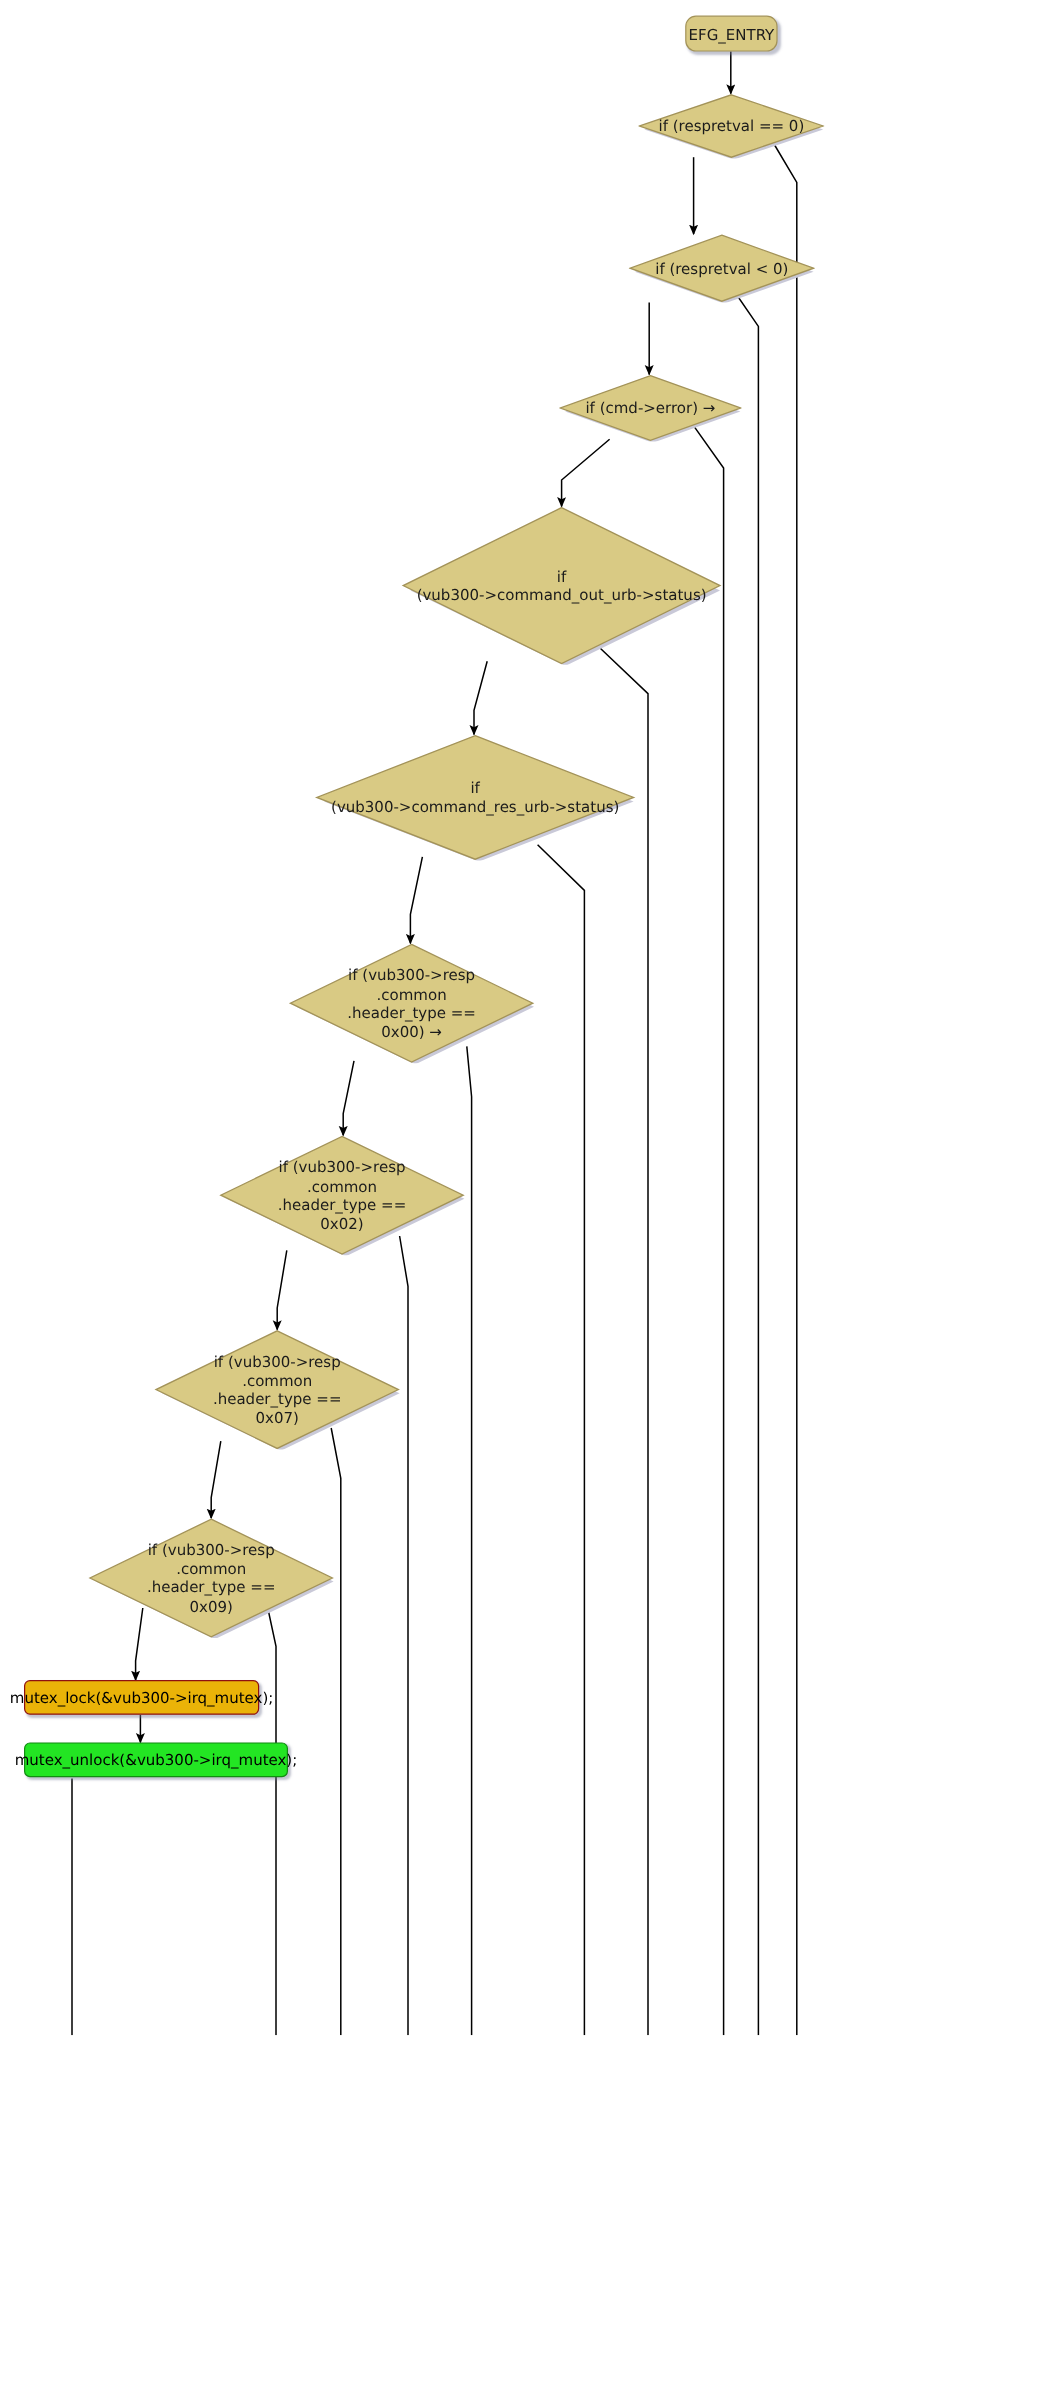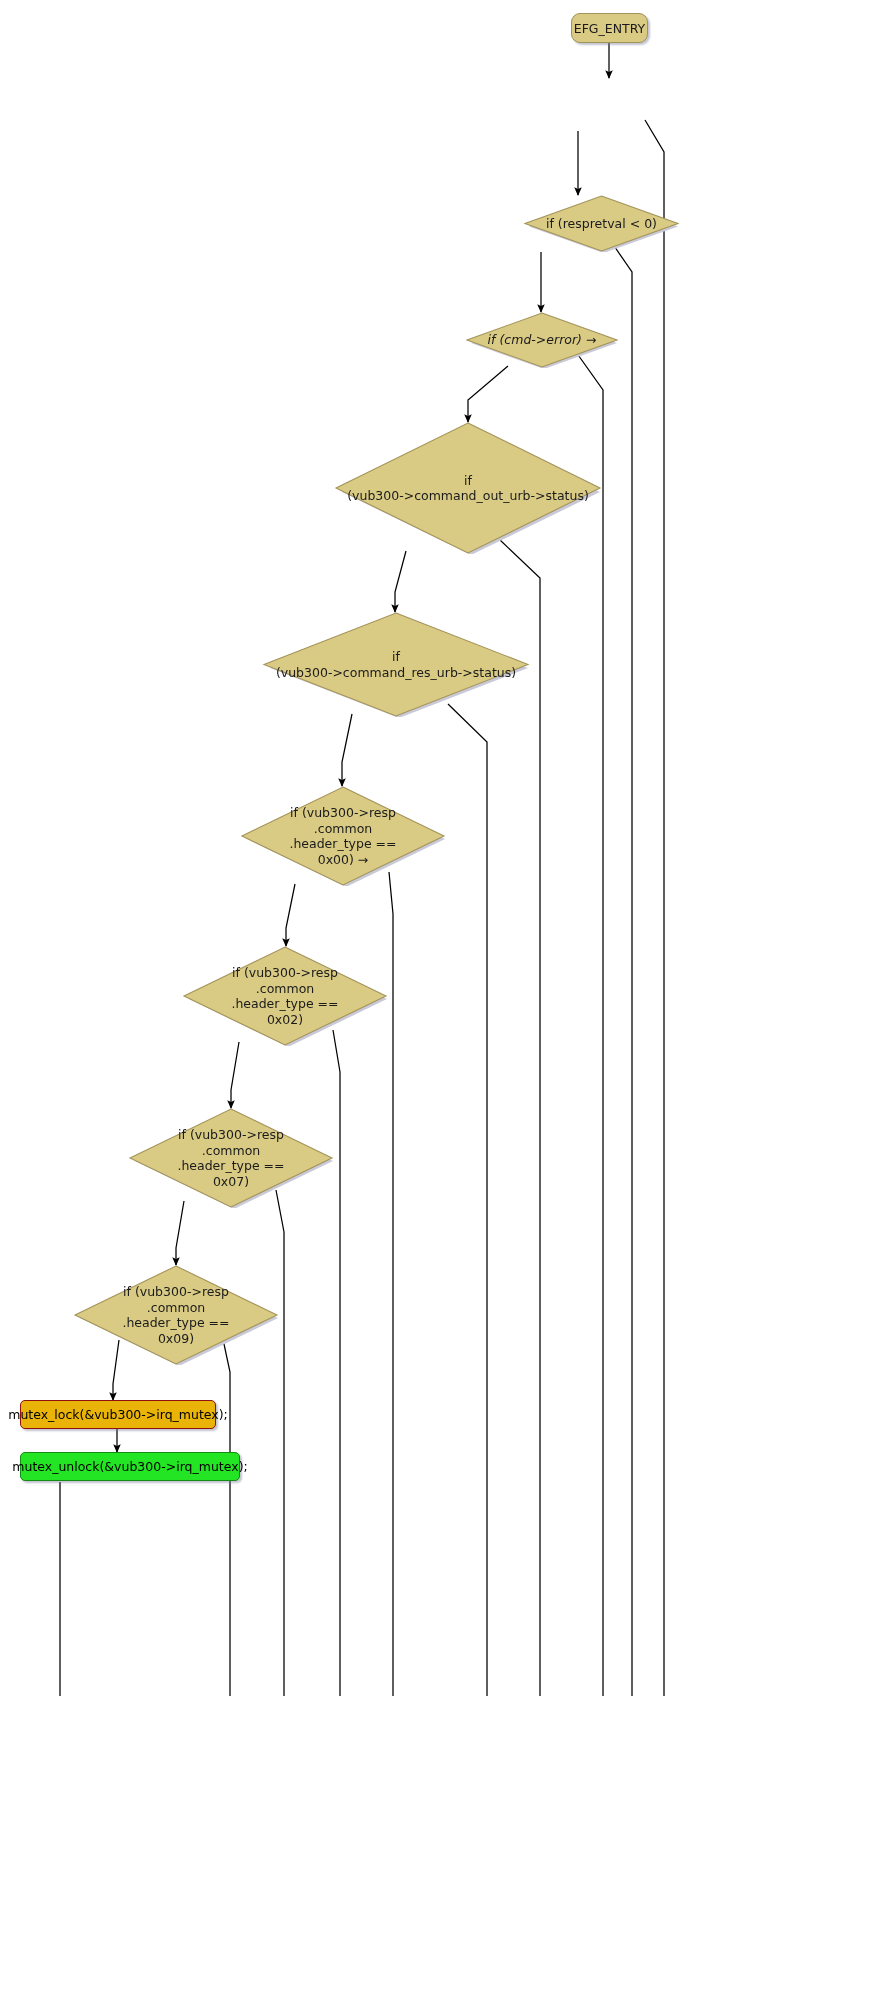--- a/index.html
+++ b/index.html
@@ -101,30 +101,37 @@
       <path d="M276,1190 L284,1232 L284,1930 L419,1968"></path>
 
       <path d="M221,1330 L230,1372 L230,1930 L414,1968"></path>
 
       <path d="M60,1482 L60,1930 L404,1968"></path>
     </g>
   </svg>
 
   <div class="node term" style="left:571px;top:13px;width:77px;height:30px;">EFG_ENTRY</div>
 
+  <div class="node dia" style="left:532px;top:78px;width:155px;height:54px;">
+    <svg class="shape" viewBox="0 0 155 54" preserveAspectRatio="none">
+      <polygon points="77.5,3 152,28 77.5,53 3,28" fill="#c9c9d8" transform="translate(2,2)"></polygon>
+      <polygon points="77.5,1 154,27 77.5,53 1,27" fill="#d9ca84" stroke="#a39359" stroke-width="1.1"></polygon>
+    </svg>
+    <div class="lbl">if (respretval == 0)</div>
+  </div>
 
   <div class="node dia" style="left:524px;top:195px;width:155px;height:57px;">
     <svg class="shape" viewBox="0 0 155 57" preserveAspectRatio="none">
       <polygon points="77.5,3 152,29.5 77.5,56 3,29.5" fill="#c9c9d8" transform="translate(2,2)"></polygon>
       <polygon points="77.5,1 154,28.5 77.5,56 1,28.5" fill="#d9ca84" stroke="#a39359" stroke-width="1.1"></polygon>
     </svg>
     <div class="lbl">if (respretval &lt; 0)</div>
   </div>
 
-  <div class="node dia" style="left:466px;top:312px;width:152px;height:56px;font-style:italic;">
+  <div class="node dia" style="left:466px;top:312px;width:152px;height:56px;">
     <svg class="shape" viewBox="0 0 152 56" preserveAspectRatio="none">
       <polygon points="76,3 149,29 76,55 3,29" fill="#c9c9d8" transform="translate(2,2)"></polygon>
       <polygon points="76,1 151,28 76,55 1,28" fill="#d9ca84" stroke="#a39359" stroke-width="1.1"></polygon>
     </svg>
     <div class="lbl">if (cmd-&gt;error) →</div>
   </div>
 
   <div class="node dia" style="left:334px;top:422px;width:268px;height:132px;">
     <svg class="shape" viewBox="0 0 268 132" preserveAspectRatio="none">
       <polygon points="134,4 263,67 134,130 5,67" fill="#c9c9d8" transform="translate(3,3)"></polygon>

